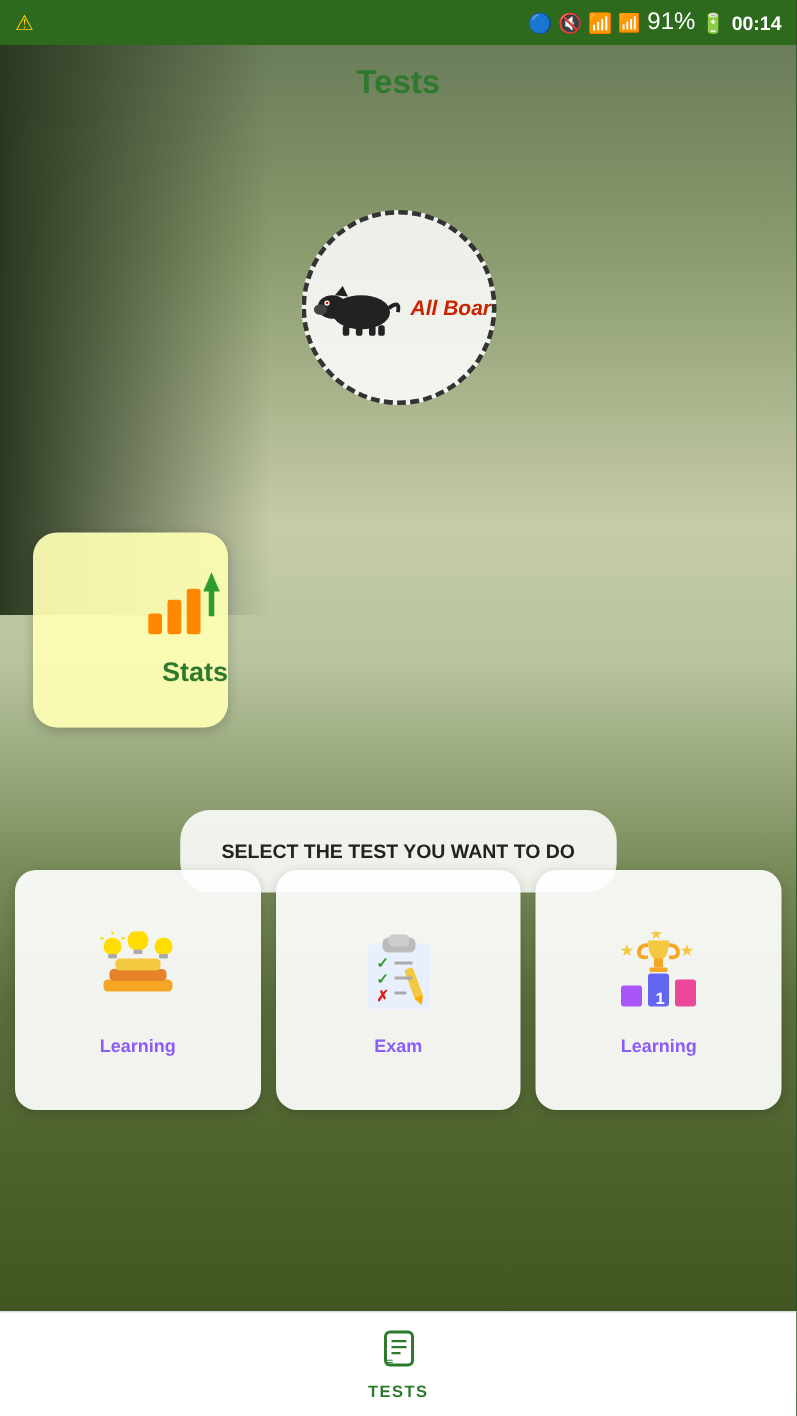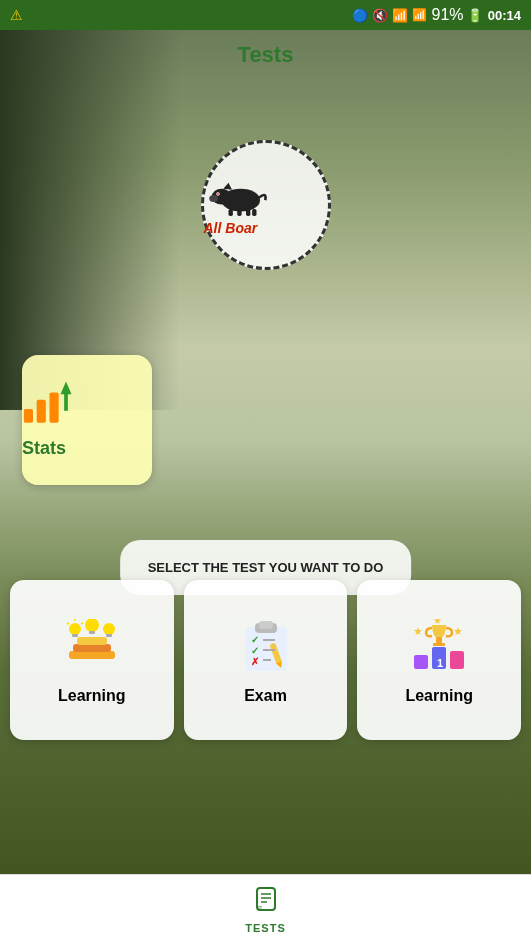--- a/index.html
+++ b/index.html
@@ -82,22 +82,22 @@
       position: absolute;
       top: 140px;
       left: 50%;
       transform: translateX(-50%);
       width: 130px;
       height: 130px;
       border-radius: 50%;
       border: 3px dashed #333;
       background: rgba(255,255,255,0.85);
       display: flex;
-      flex-direction: column;
-      align-items: flex-start;
+      flex-direction: row;
+      align-items: center;
       justify-content: center;
       z-index: 10;
     }
     .logo-text {
       font-size: 14px;
       color: #cc2200;
       font-weight: bold;
       font-style: italic;
     }
     .boar-svg {
@@ -109,21 +109,21 @@
     .stats-card {
       position: absolute;
       top: 355px;
       left: 22px;
       width: 130px;
       height: 130px;
       background: rgba(255, 255, 180, 0.92);
       border-radius: 16px;
       display: flex;
       flex-direction: column;
-      align-items: flex-start;
+      align-items: flex-end;
       justify-content: center;
       z-index: 10;
       cursor: pointer;
       box-shadow: 0 2px 8px rgba(0,0,0,0.2);
     }
     .stats-icon {
       font-size: 50px;
       line-height: 1;
       margin-bottom: 4px;
     }
@@ -172,23 +172,23 @@
       cursor: pointer;
       box-shadow: 0 2px 8px rgba(0,0,0,0.18);
       min-height: 160px;
     }
     .test-card-icon {
       font-size: 52px;
       line-height: 1;
       margin-bottom: 8px;
     }
     .test-card-label {
-      font-size: 16px;
-      font-weight: bold;
-      color: #000000;
+      font-size: 12px;
+      font-weight: bold;
+      color: #8b5cf6;
     }
 
     
     .bottom-nav {
       position: absolute;
       bottom: 0; left: 0; right: 0;
       height: 70px;
       background: white;
       display: flex;
       border-top: 1px solid #ddd;

